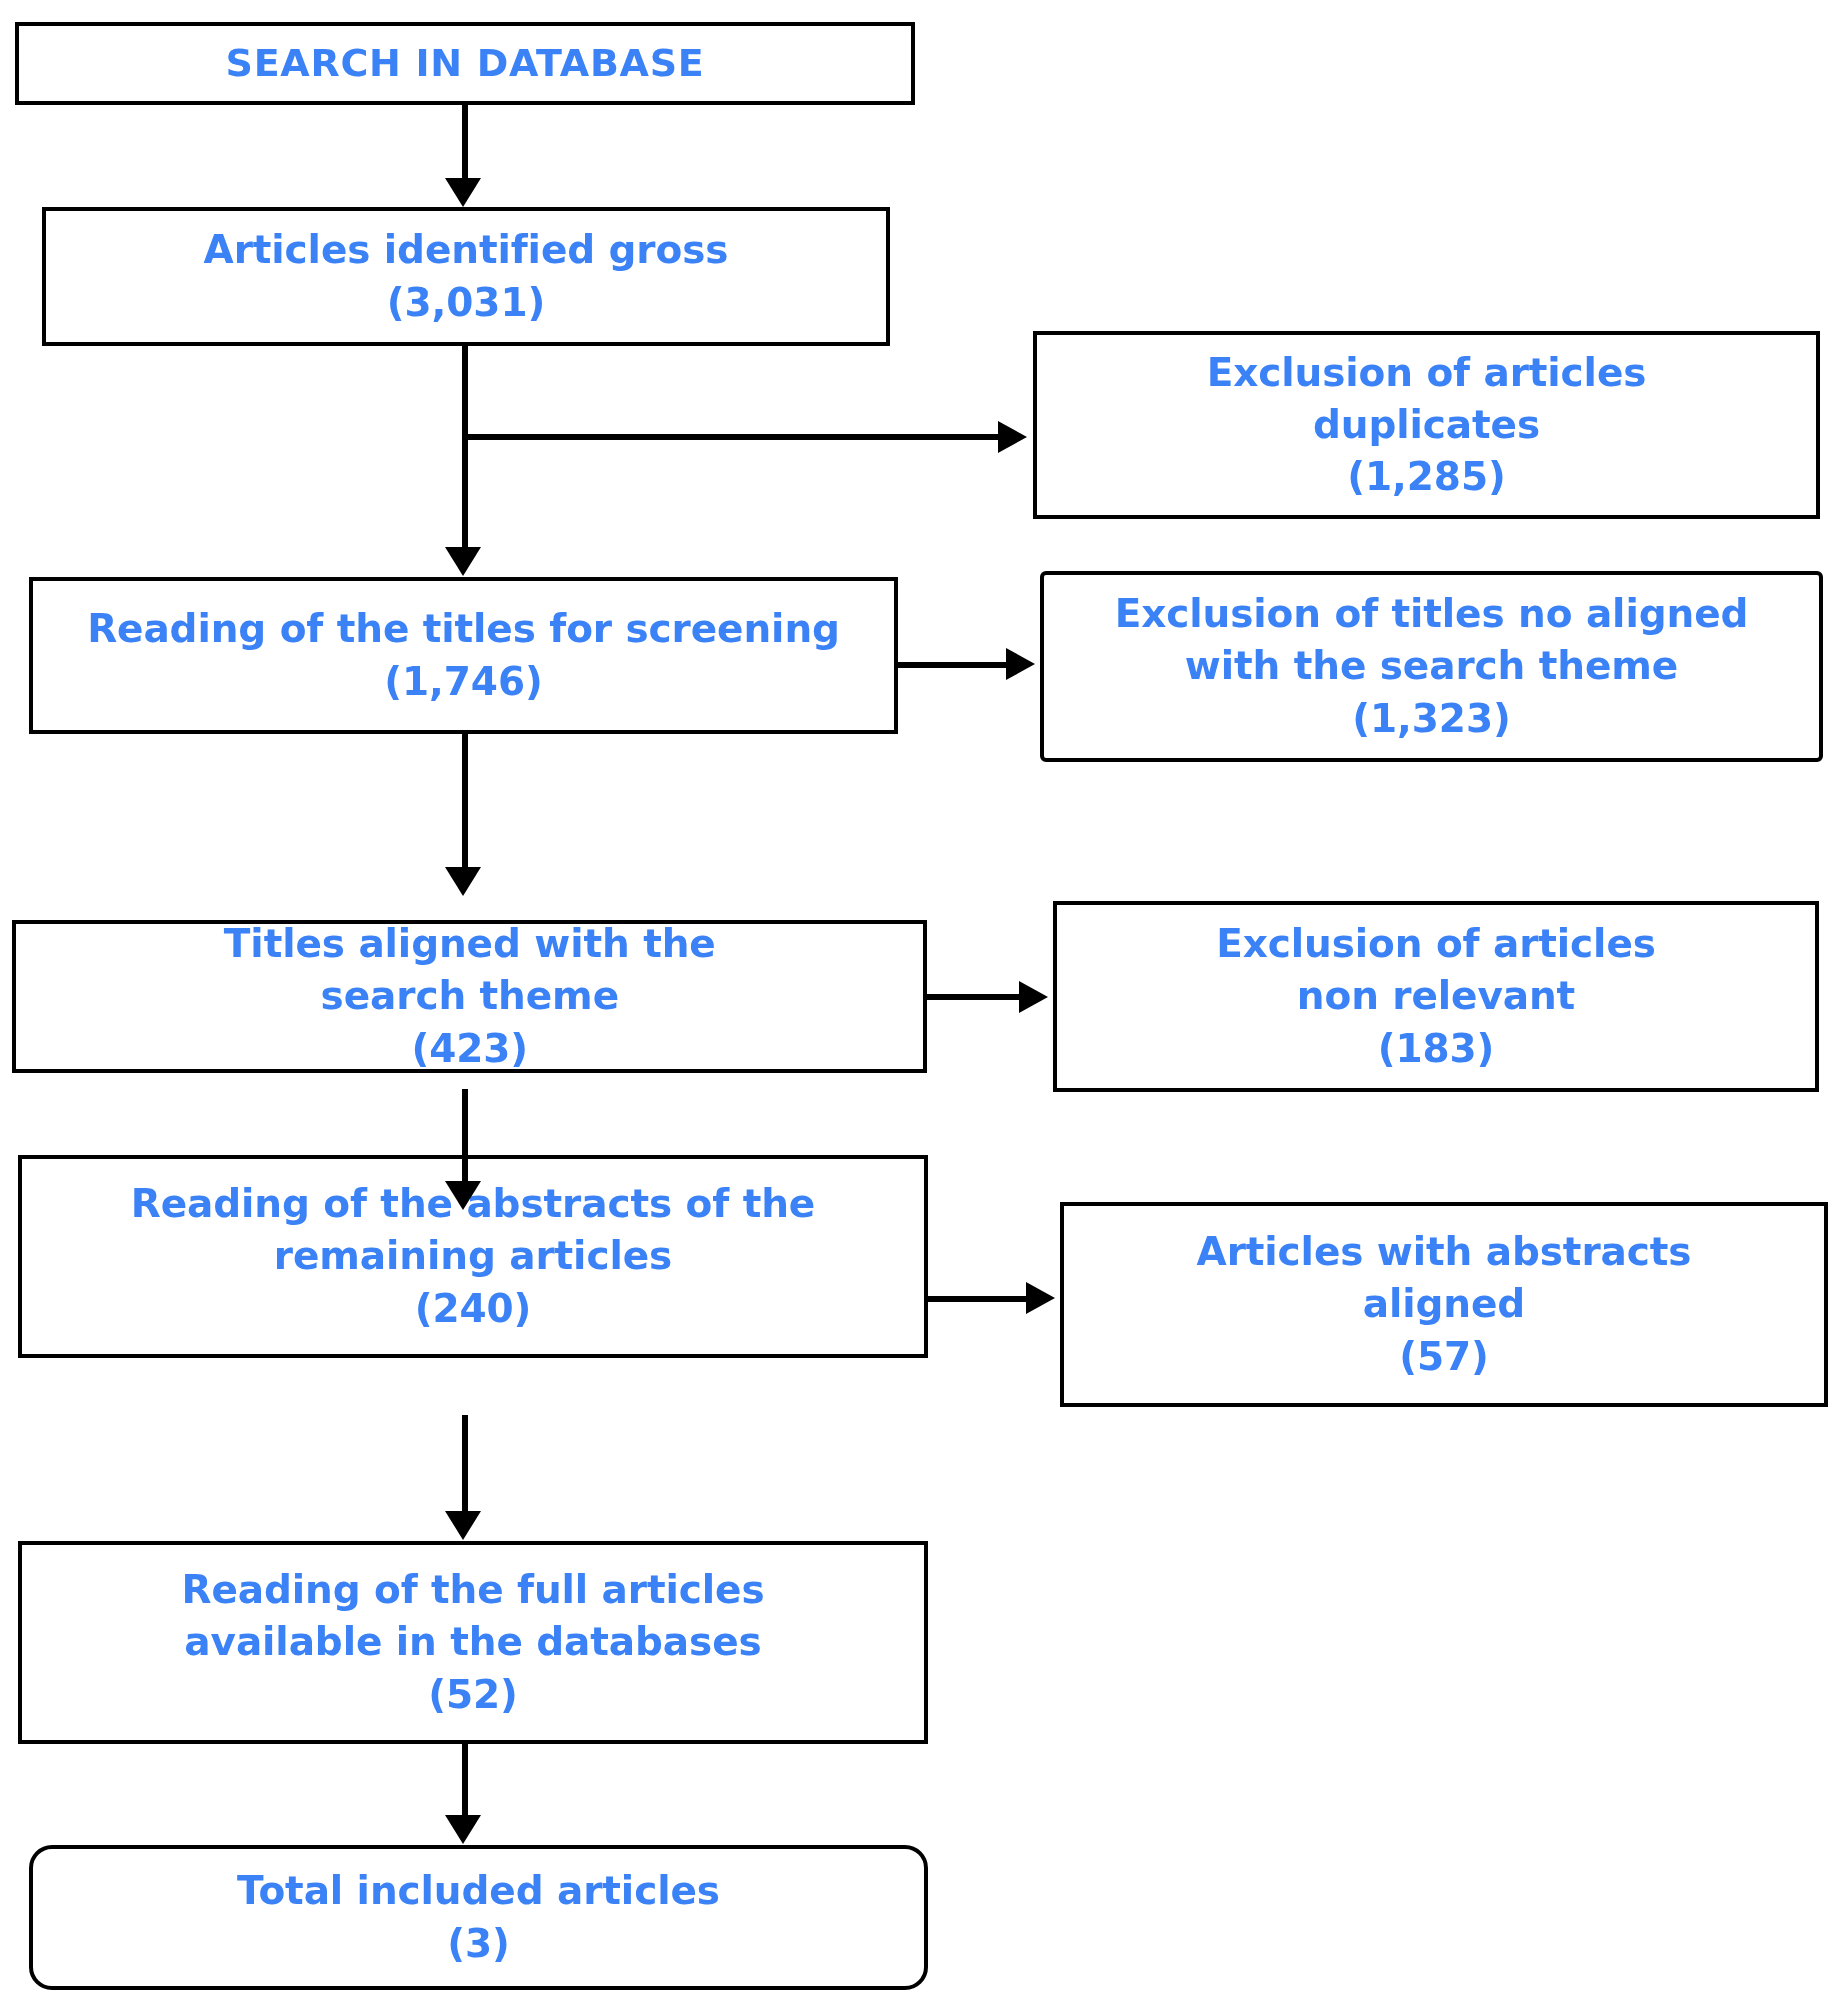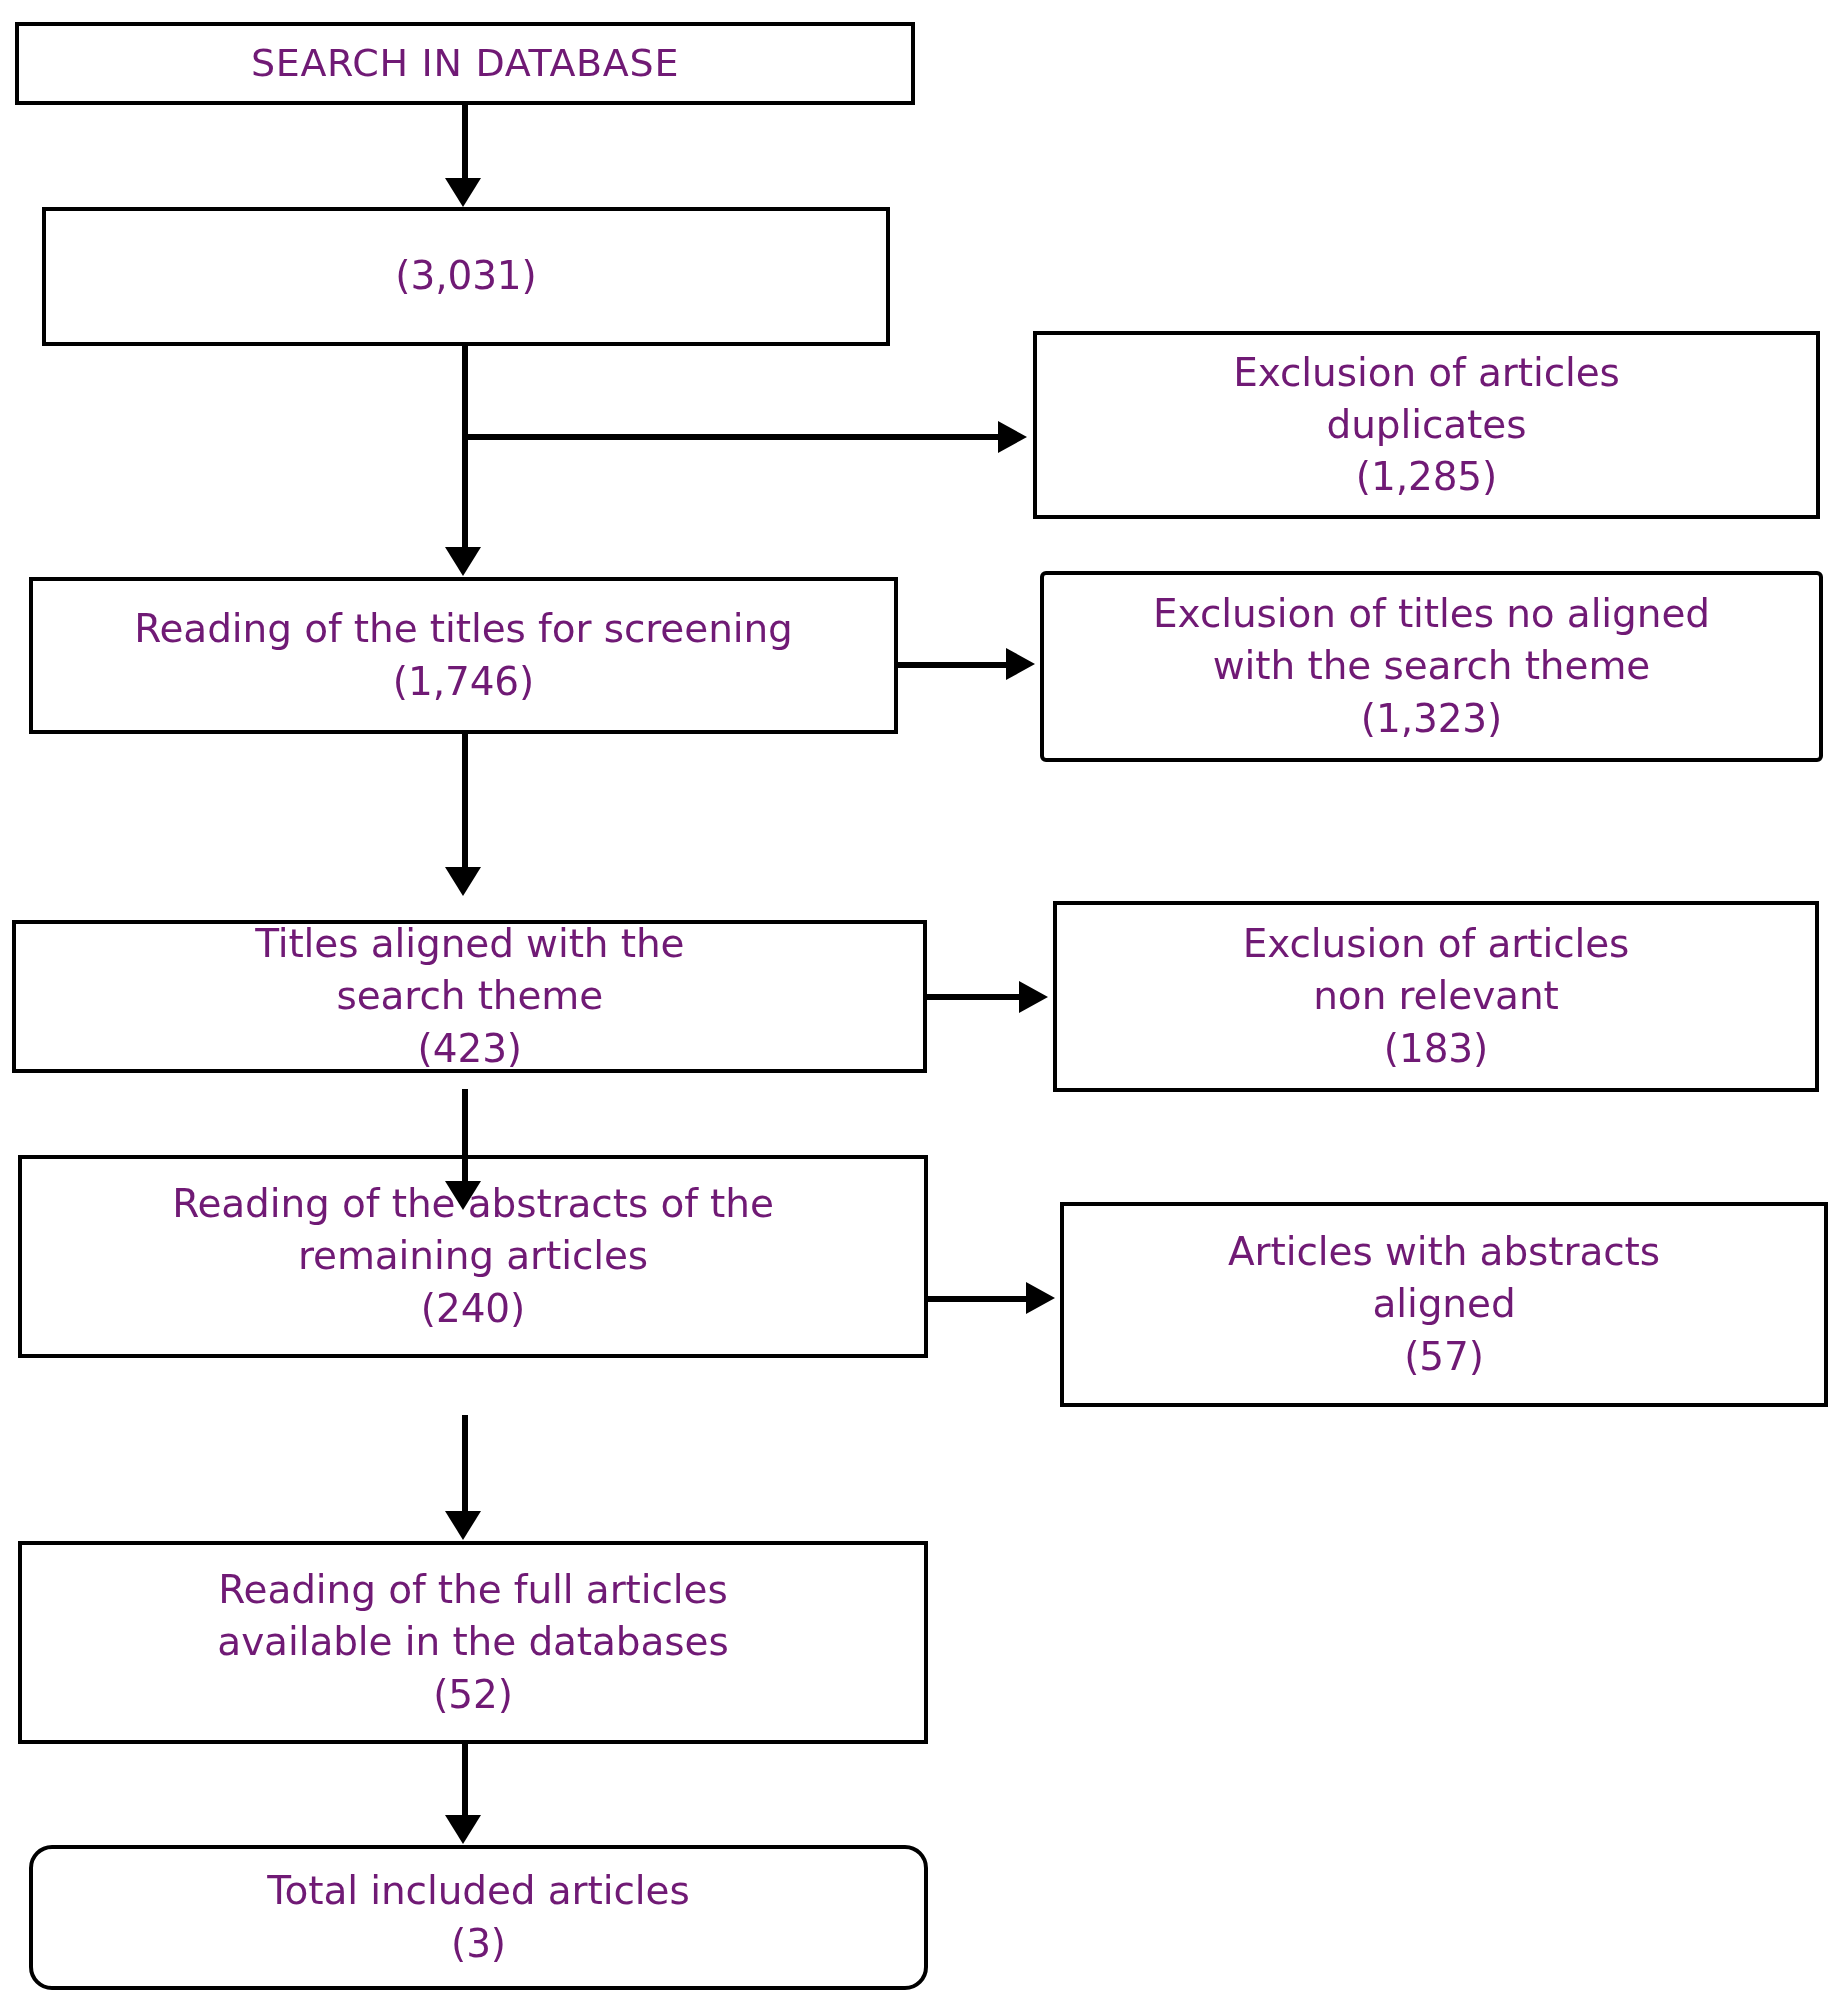--- a/index.html
+++ b/index.html
@@ -20,22 +20,22 @@
     position: absolute;
     box-sizing: border-box;
     border: 4.8px solid #000000;
     background: #ffffff;
     display: flex;
     align-items: center;
     justify-content: center;
     text-align: center;
   }
   .node .txt {
-    font-weight: 400;
-    color: #701a75;
+    font-weight: 700;
+    color: #3b82f6;
     line-height: 1.34;
     letter-spacing: -0.1px;
     padding: 0 12.3px;
     white-space: pre-line;
   }
   .node.title .txt {
     font-size: 38px;
     letter-spacing: 0.7px;
   }
   .node.body .txt {
@@ -68,20 +68,21 @@
 <body>
 
 <div id="canvas">
 
   <div class="node title" style="left:15px; top:22px; width:900px; height:83px;">
     <div class="txt">SEARCH IN DATABASE</div>
   </div>
 
   <div class="node body" style="left:42px; top:207px; width:848px; height:139px;">
     <div style="display:flex;flex-direction:column;align-items:center;">
+      <div class="txt">Articles identified gross</div>
       <div class="txt">(3,031)</div>
     </div>
   </div>
 
   <div class="node body" style="left:29px; top:577px; width:869px; height:157px;">
     <div style="display:flex;flex-direction:column;align-items:center;">
       <div class="txt">Reading of the titles for screening</div>
       <div class="txt">(1,746)</div>
     </div>
   </div>

